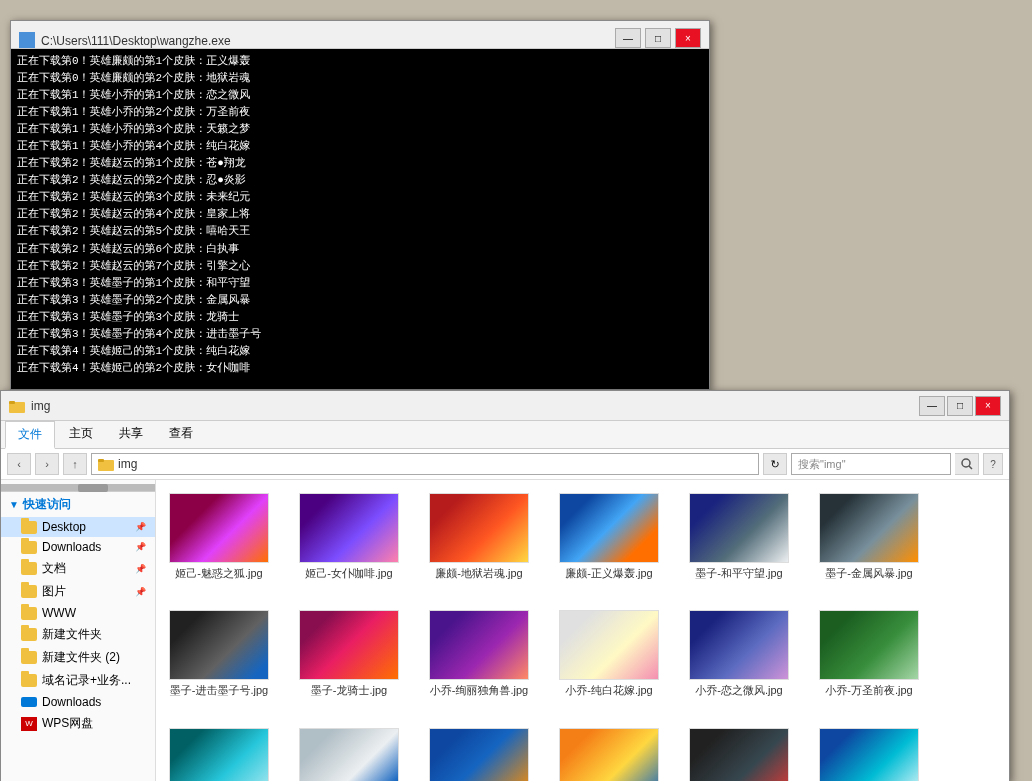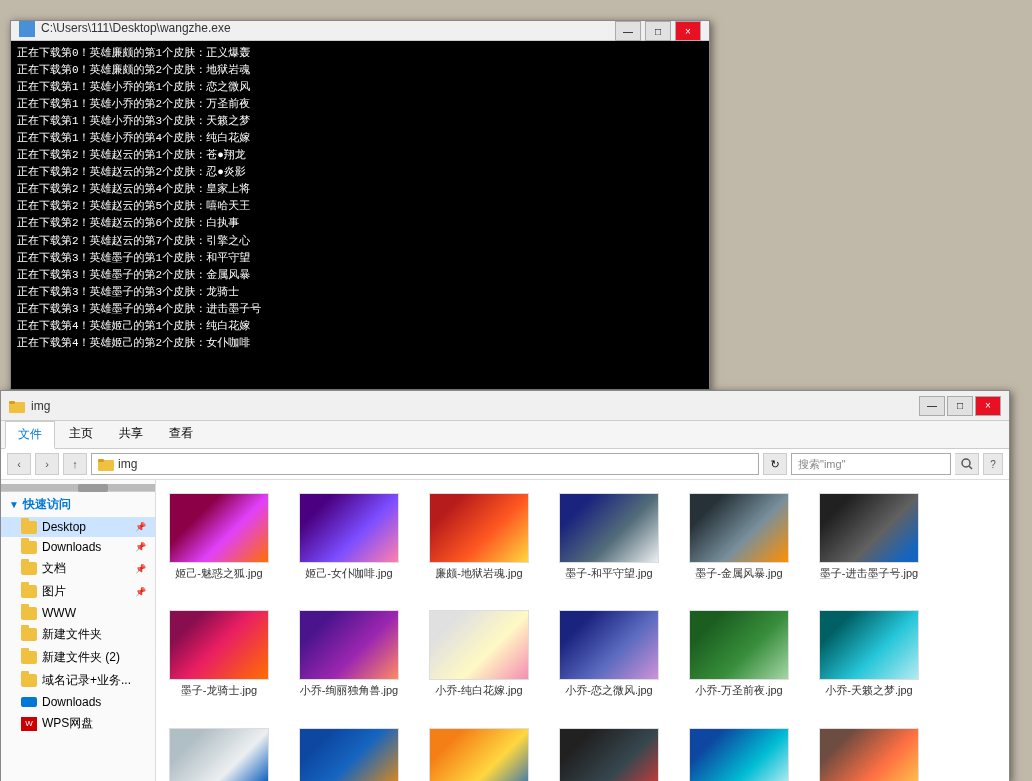--- a/index.html
+++ b/index.html
@@ -13,23 +13,23 @@
       width: 700px;
       height: 370px;
       background: #000;
       border: 1px solid #888;
       display: flex;
       flex-direction: column;
       box-shadow: 2px 2px 8px rgba(0,0,0,0.5);
     }
     .terminal-titlebar {
       background: #f0f0f0;
-      height: 20px;
-      display: flex;
-      align-items: flex-start;
+      height: 28px;
+      display: flex;
+      align-items: flex-end;
       padding: 0 8px;
       border-bottom: 1px solid #ccc;
       flex-shrink: 0;
     }
     .terminal-icon {
       width: 16px;
       height: 16px;
       margin-right: 6px;
       background: #4a90d9;
       display: inline-block;
@@ -362,20 +362,21 @@
   </div>
   <div class="terminal-content scrollbar-thin" id="terminal-lines">
   <div>正在下载第0！英雄廉颇的第1个皮肤：正义爆轰</div>
       <div>正在下载第0！英雄廉颇的第2个皮肤：地狱岩魂</div>
       <div>正在下载第1！英雄小乔的第1个皮肤：恋之微风</div>
       <div>正在下载第1！英雄小乔的第2个皮肤：万圣前夜</div>
       <div>正在下载第1！英雄小乔的第3个皮肤：天籁之梦</div>
       <div>正在下载第1！英雄小乔的第4个皮肤：纯白花嫁</div>
       <div>正在下载第2！英雄赵云的第1个皮肤：苍●翔龙</div>
       <div>正在下载第2！英雄赵云的第2个皮肤：忍●炎影</div>
+      <div>正在下载第2！英雄赵云的第3个皮肤：未来纪元</div>
       <div>正在下载第2！英雄赵云的第4个皮肤：皇家上将</div>
       <div>正在下载第2！英雄赵云的第5个皮肤：嘻哈天王</div>
       <div>正在下载第2！英雄赵云的第6个皮肤：白执事</div>
       <div>正在下载第2！英雄赵云的第7个皮肤：引擎之心</div>
       <div>正在下载第3！英雄墨子的第1个皮肤：和平守望</div>
       <div>正在下载第3！英雄墨子的第2个皮肤：金属风暴</div>
       <div>正在下载第3！英雄墨子的第3个皮肤：龙骑士</div>
       <div>正在下载第3！英雄墨子的第4个皮肤：进击墨子号</div>
       <div>正在下载第4！英雄姬己的第1个皮肤：纯白花嫁</div>
       <div>正在下载第4！英雄姬己的第2个皮肤：女仆咖啡</div>
@@ -495,20 +496,24 @@
         </div>
         <div class="file-item">
           <div class="file-thumbnail thumb-姬己女仆"></div>
           <div class="file-label">姬己-女仆咖啡.jpg</div>
         </div>
         <div class="file-item">
           <div class="file-thumbnail thumb-廉颇地狱"></div>
           <div class="file-label">廉颇-地狱岩魂.jpg</div>
         </div>
         <div class="file-item">
+          <div class="file-thumbnail thumb-廉颇正义"></div>
+          <div class="file-label">廉颇-正义爆轰.jpg</div>
+        </div>
+        <div class="file-item">
           <div class="file-thumbnail thumb-墨子和平"></div>
           <div class="file-label">墨子-和平守望.jpg</div>
         </div>
         <div class="file-item">
           <div class="file-thumbnail thumb-墨子金属"></div>
           <div class="file-label">墨子-金属风暴.jpg</div>
         </div>
         <div class="file-item">
           <div class="file-thumbnail thumb-墨子进击"></div>
           <div class="file-label">墨子-进击墨子号.jpg</div>

